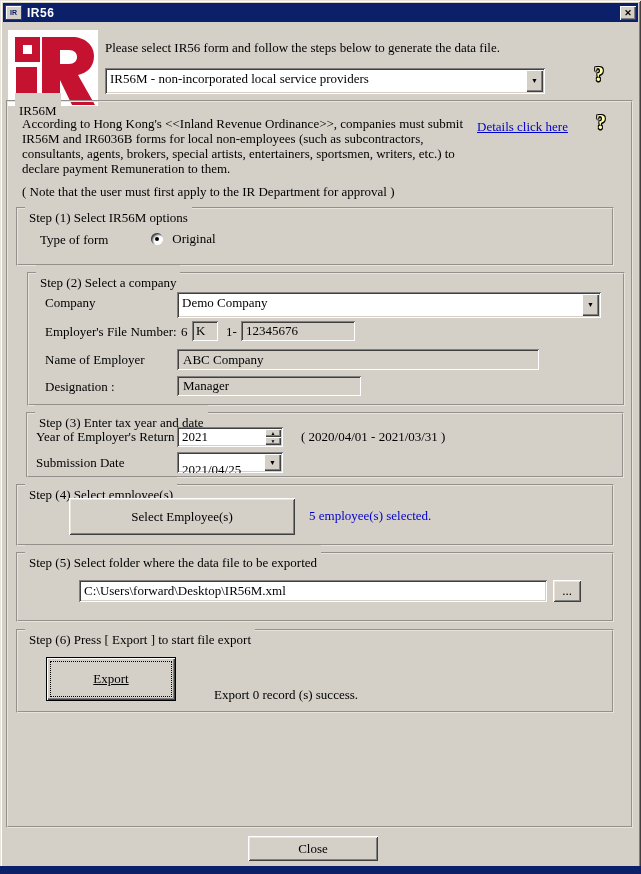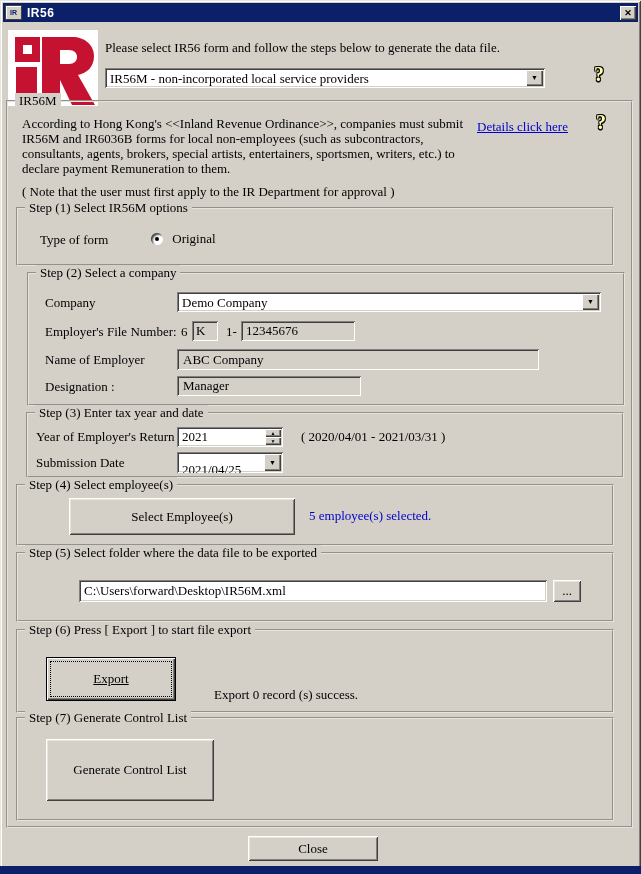--- a/index.html
+++ b/index.html
@@ -34,38 +34,38 @@
   .sunken{
     background:#fff;
     box-shadow:inset 1px 1px 0 #808080, inset -1px -1px 0 #fff,
                inset 2px 2px 0 #404040, inset -2px -2px 0 #d4d0c8;
   }
   .sunken-gray{
     background:#d4d0c8;
     box-shadow:inset 1px 1px 0 #808080, inset -1px -1px 0 #fff,
                inset 2px 2px 0 #404040, inset -2px -2px 0 #d4d0c8;
   }
-  .combo{position:absolute;height:20px;}
+  .combo{position:absolute;height:26px;}
   .combo .combo-text{
     position:absolute;inset:0;padding:3px 20px 2px 5px;white-space:nowrap;overflow:hidden;
   }
   .combo .combo-btn{
     position:absolute;right:2px;top:2px;bottom:2px;width:17px;background:#d4d0c8;
     box-shadow:inset 1px 1px 0 #fff, inset -1px -1px 0 #404040, inset -2px -2px 0 #808080;
     display:flex;align-items:center;justify-content:center;font-size:7px;color:#000;cursor:pointer;
   }
   .help-q{
     font-size:20px;font-weight:bold;color:#ffffa6;cursor:pointer;line-height:1;
     text-shadow:1px 1px 0 #000,-1px -1px 0 #000,1px -1px 0 #000,-1px 1px 0 #000,0 2px 0 #555;
   }
   .groupbox{
     position:absolute;border:2px groove #e8e4dc;
   }
   .groupbox>.gb-label{
-    position:absolute;top:-9px;left:7px;background:#d4d0c8;padding:0 4px;white-space:nowrap;
+    position:absolute;top:-9px;left:7px;background:#d4d0c8;padding:10px 4px;white-space:nowrap;
   }
   .btn{
     background:#d4d0c8;border:none;
     box-shadow:inset 1px 1px 0 #ffffff, inset -1px -1px 0 #404040,
                inset 2px 2px 0 #e8e4dc, inset -2px -2px 0 #808080;
     display:flex;align-items:center;justify-content:center;
     font-family:"Liberation Serif","DejaVu Serif",serif;font-size:13px;color:#000;cursor:pointer;
     position:absolute;
   }
   .btn-default{
@@ -214,22 +214,18 @@
 
     <div class="groupbox" style="left:8px;top:527px;width:594px;height:80px;">
       <div class="gb-label">Step (6) Press [ Export ] to start file export</div>
       <button class="btn btn-default" style="left:28px;top:26px;width:130px;height:44px;text-decoration:underline;">
         <span>Export</span>
         <span class="focus-rect"></span>
       </button>
       <div class="label" style="left:196px;top:56px;">Export 0 record (s) success.</div>
     </div>
 
-    <div class="groupbox" style="left:8px;top:615px;width:594px;height:100px;">
-      <div class="gb-label">Step (7) Generate Control List</div>
-      <button class="btn" style="left:28px;top:20px;width:168px;height:62px;">Generate Control List</button>
-    </div>
   </div>
 
   <button class="btn" style="left:248px;top:836px;width:130px;height:25px;">Close</button>
 
   <div class="navy-strip"></div>
 </div>
 
 </body></html>

